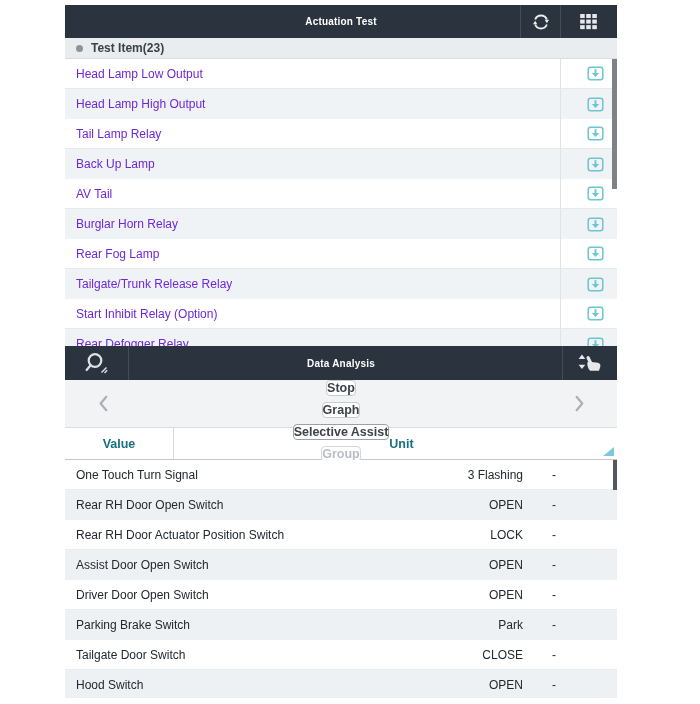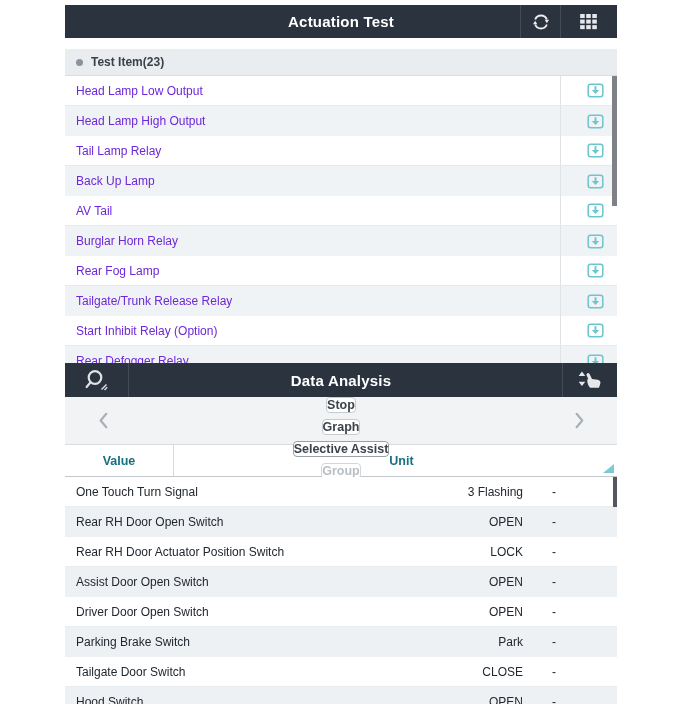--- a/index.html
+++ b/index.html
@@ -4,29 +4,29 @@
 <style>
   * { margin:0; padding:0; box-sizing:border-box; }
   html,body { background:#ffffff; }
   body { font-family:"Liberation Sans", sans-serif; }
   #canvas { position:relative; width:700px; height:704px; background:#ffffff; overflow:hidden; }
   #app { position:absolute; left:65px; top:5px; width:552px; }
 
   
   .bar { height:33px; background:#2b333f; position:relative; display:flex; align-items:center; }
   .bar.da { height:34px; }
-  .bar-title { position:absolute; left:0; right:0; text-align:center; color:#ffffff; font-size:15px; font-weight:bold; letter-spacing:.2px; }
+  .bar-title { position:absolute; left:0; right:0; text-align:center; color:#ffffff; font-size:10px; font-weight:bold; letter-spacing:.2px; }
   .bar-cell { height:100%; display:flex; align-items:center; justify-content:center; flex:0 0 auto; }
   .bar-right { position:absolute; right:0; top:0; height:100%; display:flex; }
   .bar-left  { position:absolute; left:0;  top:0; height:100%; display:flex; }
   .cell-divl { border-left:1px solid #454c58; }
   .cell-divr { border-right:1px solid #454c58; }
 
   
-  .section-row { height:27px; background:#e9edf0; display:flex; align-items:center; padding-left:11px; border-bottom:1px solid #d9dde0;margin-top:11px; }
+  .section-row { height:21px; background:#e9edf0; display:flex; align-items:center; padding-left:11px; border-bottom:1px solid #d9dde0; }
   .bullet { width:7px; height:7px; border-radius:50%; background:#8d939b; margin-right:8px; }
   .section-label { font-size:12px; font-weight:bold; color:#3a414b; }
 
   .test-list { height:287px; overflow:hidden; position:relative; }
   .test-row { height:30px; display:flex; align-items:stretch; border-bottom:1px solid #e6eaed; background:#ffffff; }
   .test-row:nth-child(even) { background:#f0f3f6; border-bottom:none; }
   .test-row-label { flex:1 1 auto; display:flex; align-items:center; padding-left:11px; font-size:12px; color:#6d28d9; }
   .test-row-action { flex:0 0 57px; display:flex; align-items:center; justify-content:center; border-left:1px solid #dfe3e6; padding-left:12px; background:transparent; border-top:none; border-right:none; border-bottom:none; cursor:pointer; }
   .vtrack-top { position:absolute; right:0; top:0; width:5px; height:130px; background:#7e8287; }
 

